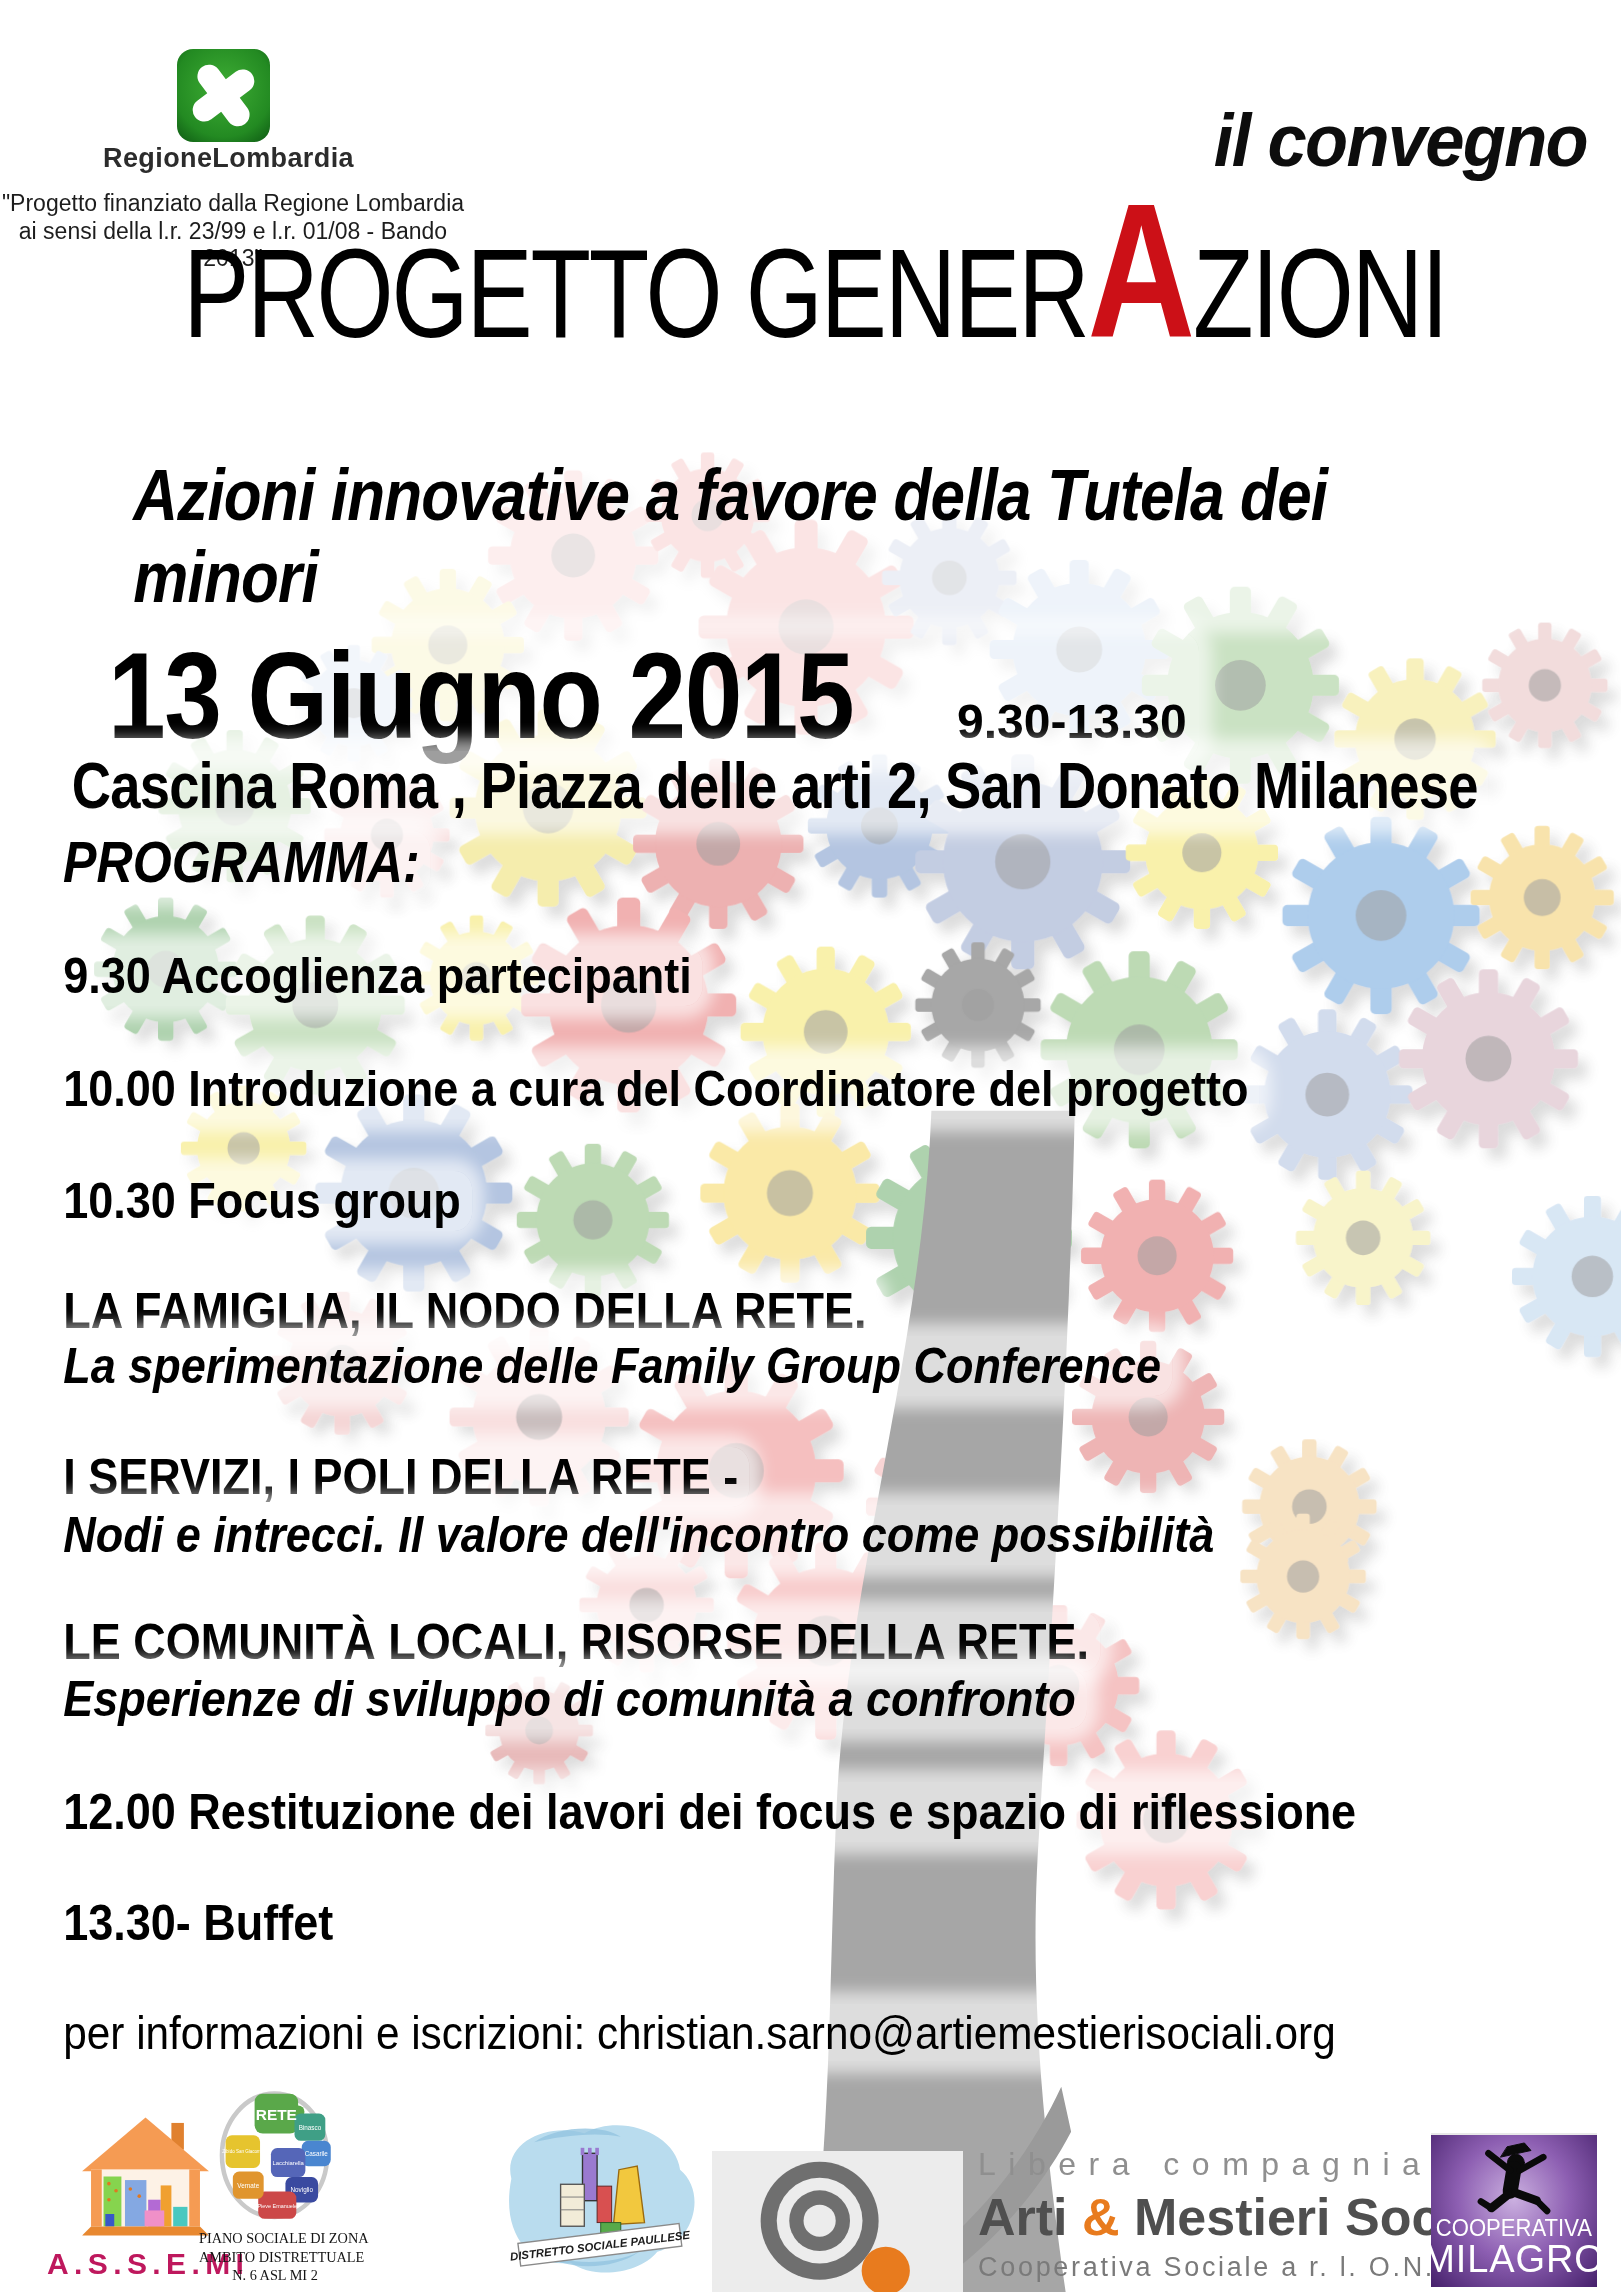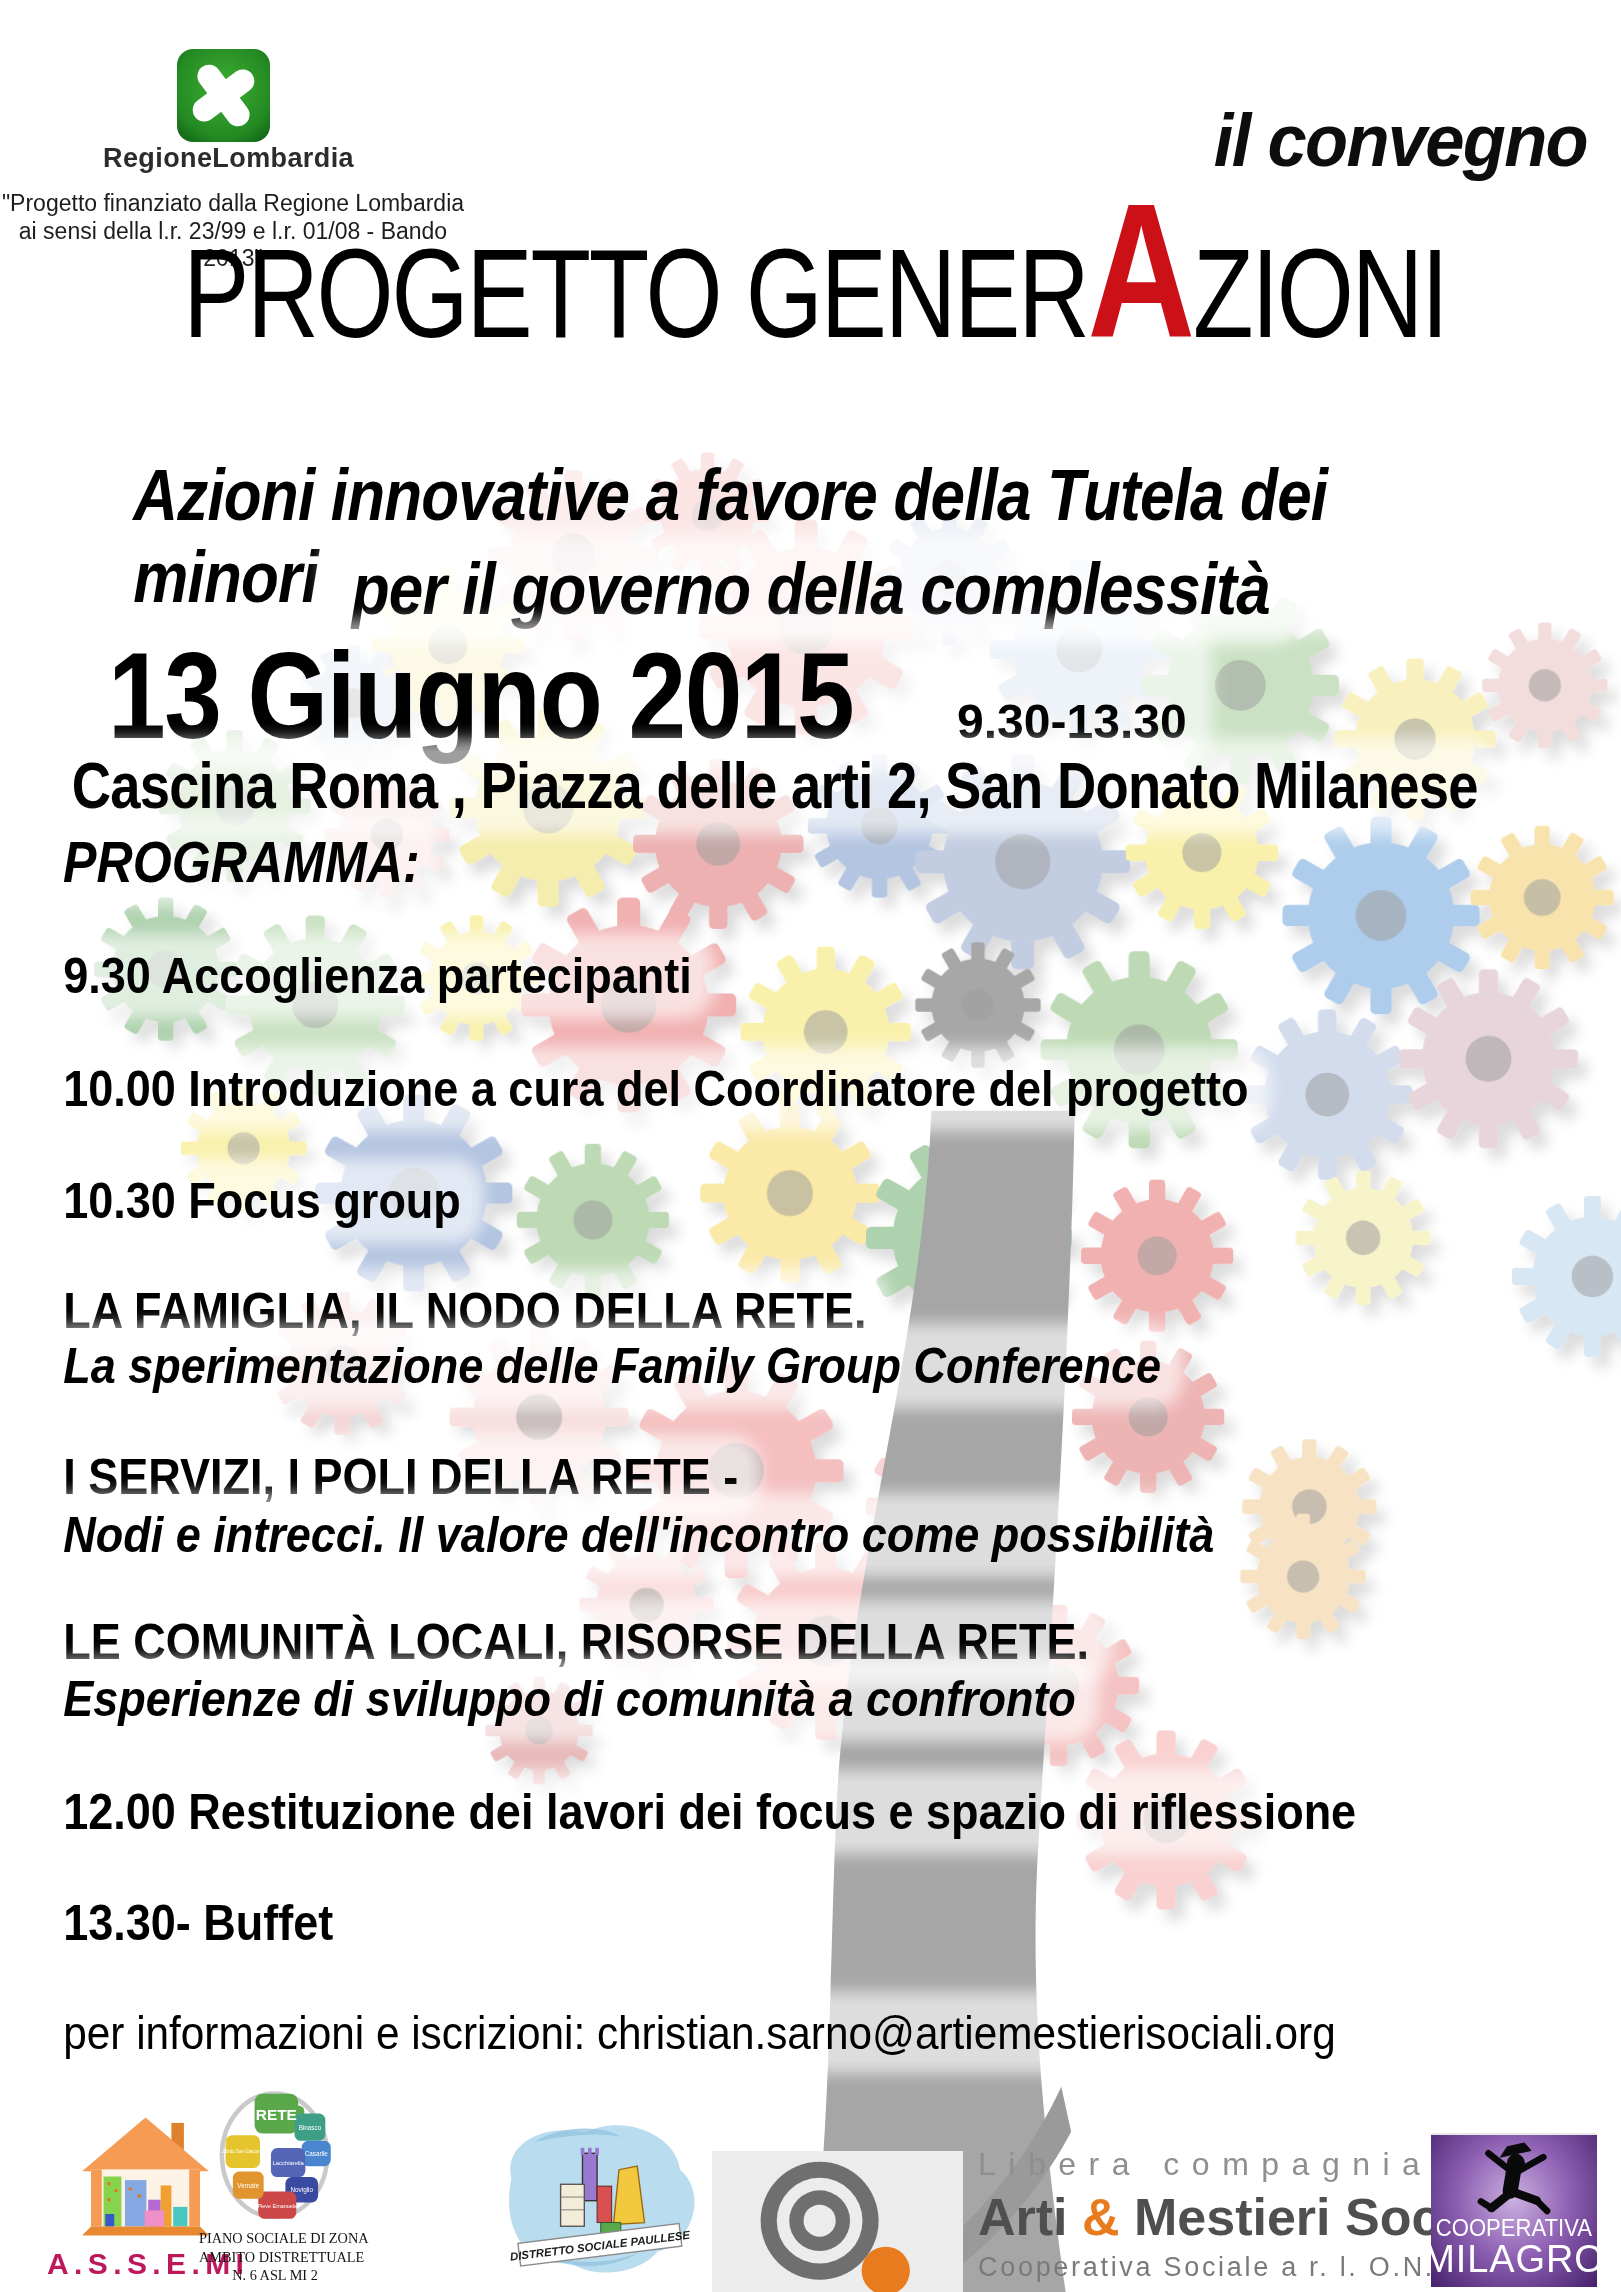--- a/index.html
+++ b/index.html
@@ -171,23 +171,20 @@
 
   <div class="centerRow title-row">
     <span class="title">
       <span>PROGETTO GENER</span><span class="accent">A</span><span>ZIONI</span>
     </span>
   </div>
 
   <div class="centerRow sub1">
     <span class="subtitle strip">Azioni innovative a favore della Tutela dei minori</span>
   </div>
-  <div class="centerRow sub2">
-    <span class="subtitle strip">per il governo della complessità</span>
-  </div>
 
   <div class="line strip date-row">
     <span class="date-big">13 Giugno 2015</span>
     <span class="date-time">9.30-13.30</span>
   </div>
   <div class="line strip venue condL">Cascina Roma , Piazza delle arti 2, San Donato Milanese</div>
 
   <div class="line strip programma">PROGRAMMA:</div>
   <div class="line strip pitem bold" style="top:946px">9.30 Accoglienza partecipanti</div>
   <div class="line strip pitem bold" style="top:1059px">10.00 Introduzione a cura del Coordinatore del progetto</div>

